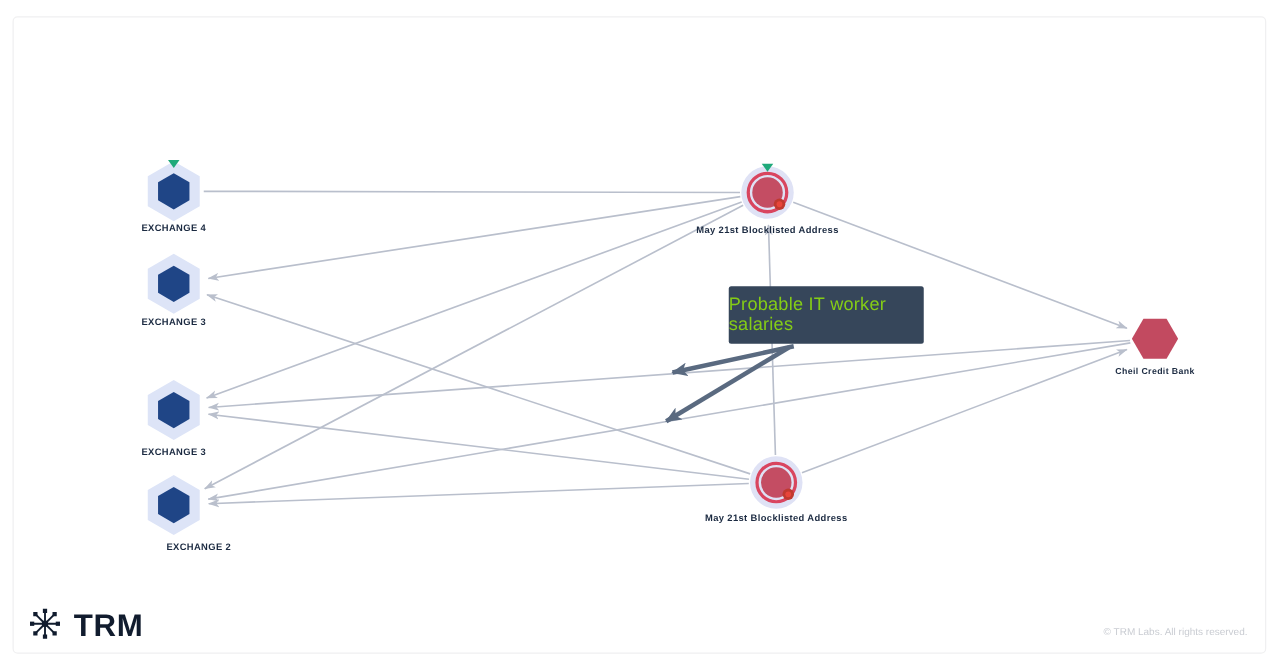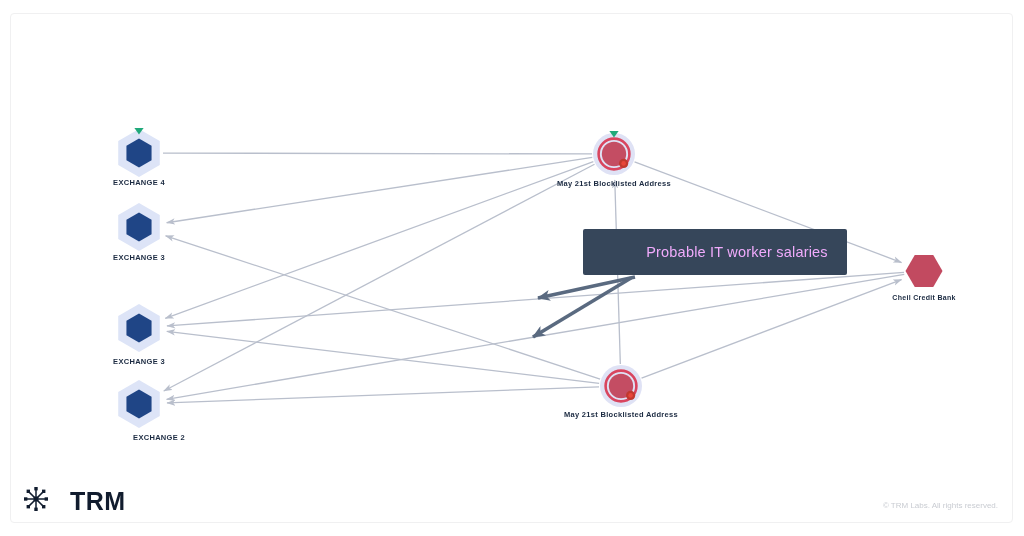--- a/index.html
+++ b/index.html
@@ -22,21 +22,21 @@
     transform:translateX(-50%);
   }
   .node-label.plain{font-style:normal;font-size:7px;}
   .callout{
     position:absolute;background:#36465a;color:#ffffff;
     border-radius:2px;display:flex;align-items:center;justify-content:center;
     font-size:14.5px;letter-spacing:.2px;
   }
   
   #logo{
-    position:absolute;left:12px;top:472px;display:flex;align-items:center;gap:21px;
+    position:absolute;left:12px;top:472px;display:flex;align-items:center;gap:10px;
   }
   #logo .word{
     font-size:25px;font-weight:bold;color:#111c2e;letter-spacing:.5px;
     line-height:1;font-family:"Liberation Sans", sans-serif;
   }
   #copyright{
     position:absolute;right:14px;top:487px;
     font-size:8px;color:#c9ccd2;white-space:nowrap;
   }
 </style>
@@ -104,21 +104,21 @@
           <circle cx="610" cy="372" r="12.2" fill="#c44d63"></circle>
           <circle cx="619.6" cy="381.4" r="4.6" fill="#c0392f"></circle>
           <circle cx="619.6" cy="381.4" r="2.3" fill="#e8453a"></circle>
         </g>
         <g>
           <polygon points="922.25,240.98 931.50,257.00 922.25,273.02 903.75,273.02 894.50,257.00 903.75,240.98" fill="#c24a60"></polygon>
         </g>
       </g>
   </svg>
 
-  <div class="callout" style="left: 572px; top: 215px; width: 220px; height: 46px; background: rgb(54, 70, 90); color: #f0abfc; padding-left: 44px;">
+  <div class="callout" style="left: 572px; top: 215px; width: 156px; height: 46px; background: rgb(54, 70, 90); color: #84cc16;">
     <span>Probable IT worker salaries</span>
   </div>
 
   <div id="labels">
       <div class="node-label" style="left: 128px; top: 164px; color: rgb(27, 42, 65);">EXCHANGE 4</div>
       <div class="node-label" style="left: 128px; top: 239px; color: rgb(27, 42, 65);">EXCHANGE 3</div>
       <div class="node-label" style="left: 128px; top: 343px; color: rgb(27, 42, 65);">EXCHANGE 3</div>
       <div class="node-label" style="left: 128px; top: 419px; color: rgb(27, 42, 65); padding-left: 40px;">EXCHANGE 2</div>
       <div class="node-label" style="left: 603px; top: 165px; color: rgb(27, 42, 65);">May 21st Blocklisted Address</div>
       <div class="node-label" style="left: 610px; top: 396px; color: rgb(27, 42, 65);">May 21st Blocklisted Address</div>

